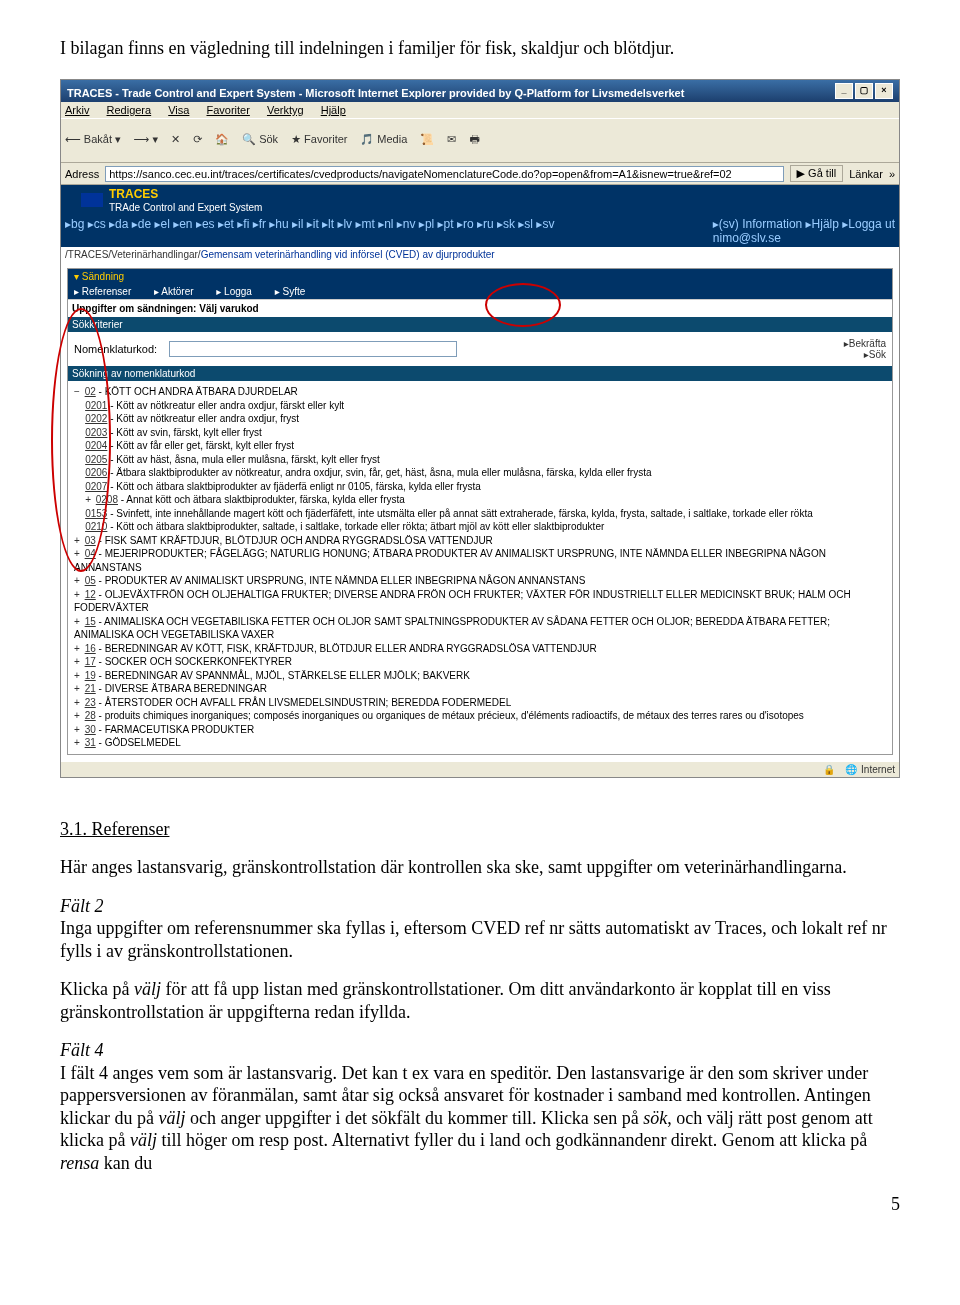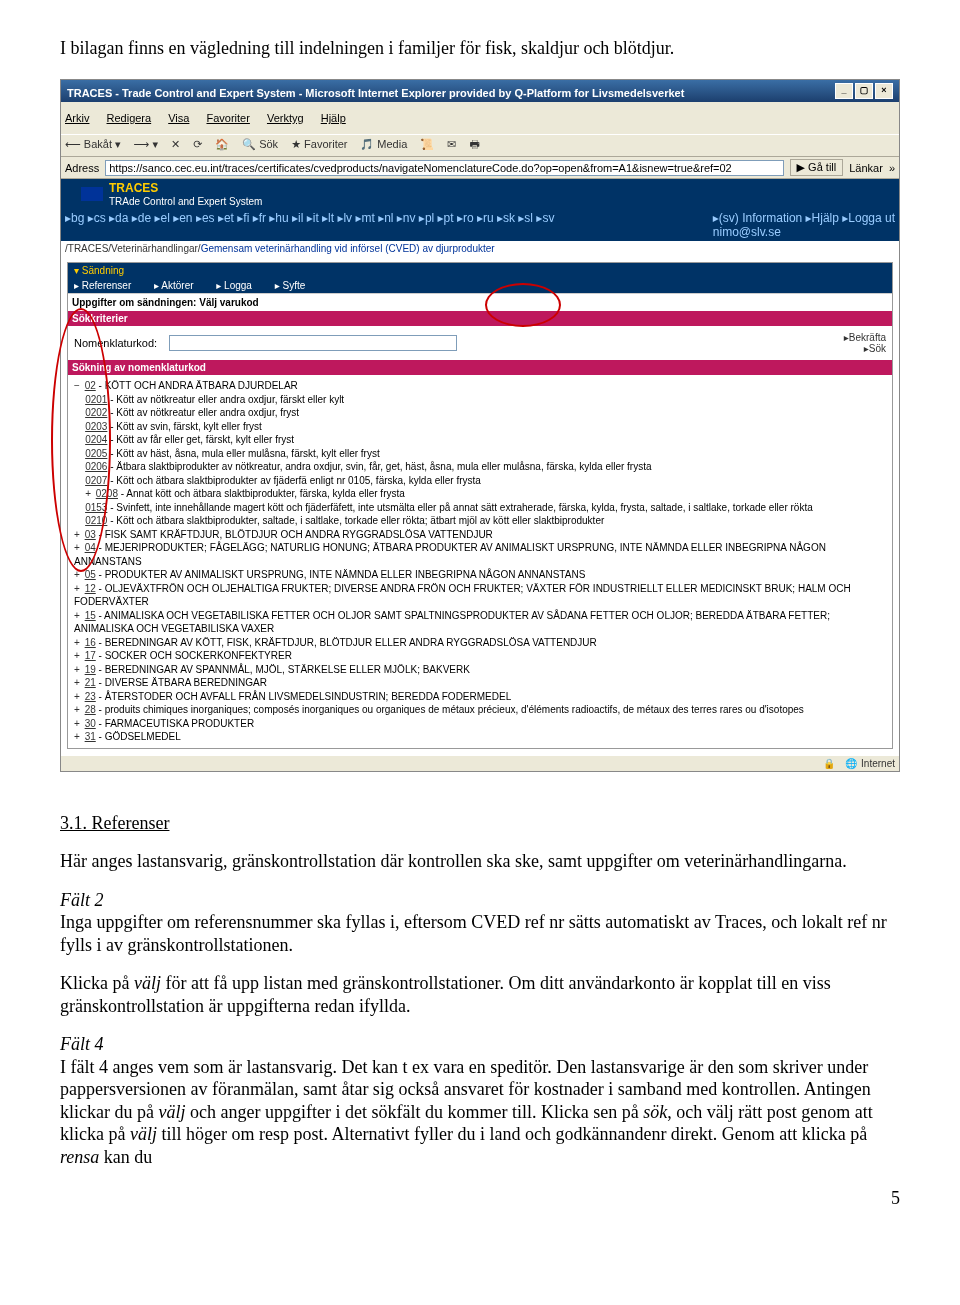--- a/index.html
+++ b/index.html
@@ -1,41 +1,41 @@
 <!DOCTYPE html>
 <html><head>
 <meta charset="utf-8">
 <style>
   body{margin:0;font-family:"Times New Roman",Times,serif;font-size:16px;color:#000;background:#fff;width:960px}
   .page{padding:20px 60px 0 60px}
   .intro{margin-bottom:20px;font-size:18px}
   .screenshot{border:1px solid #888;background:#ece9d8;font-family:Tahoma,Arial,sans-serif;font-size:11px;color:#000;margin:0 0 40px 0;position:relative}
   .titlebar{background:linear-gradient(#3a6ea5,#1c3f6e);color:#fff;padding:3px 6px;font-size:11px;font-weight:bold;display:flex;justify-content:space-between;align-items:flex-end}
   .win-btns span{display:inline-block;width:16px;height:14px;background:#ece9d8;border:1px solid #fff;margin-left:2px;text-align:center;color:#000;font-size:9px;line-height:12px}
-  .menubar{background:#ece9d8;padding:10px 4px;font-size:11px}
+  .menubar{background:#ece9d8;padding:2px 4px;font-size:11px}
   .menubar span{margin-right:14px;text-decoration:underline}
-  .toolbar{background:#ece9d8;border-top:1px solid #fff;border-bottom:1px solid #aca899;padding:1px 4px;font-size:11px}
+  .toolbar{background:#ece9d8;border-top:1px solid #fff;border-bottom:1px solid #aca899;padding:12px 4px;font-size:11px}
   .toolbar .tbtn{margin-right:10px;color:#333}
   .addr{background:#ece9d8;border-bottom:1px solid #aca899;padding:2px 4px;display:flex;align-items:center;gap:6px}
   .addr input{flex:1;font-size:11px;border:1px solid #7f9db9;padding:1px 3px;background:#fff}
   .addr .go{border:1px solid #aca899;background:#ece9d8;padding:1px 6px;font-size:11px}
   .traces-hdr{background:#036;color:#fff;padding:2px 20px;display:flex;align-items:center;gap:6px}
   .flag{width:22px;height:14px;background:#039;display:inline-block}
   .traces-title{font-weight:bold;color:#fc0;font-size:12px}
   .traces-sub{font-size:10px;color:#fff}
   .langbar{background:#036;color:#9cf;font-size:12px;padding:2px 4px;display:flex;justify-content:space-between}
   .breadcrumb{background:#fff;font-size:10px;padding:2px 4px;color:#333}
   .breadcrumb .bc-link{color:#039}
   .content{background:#fff;padding:6px}
   .tab-area{border:1px solid #999}
   .tab1{background:#036;color:#fc0;font-size:10px;padding:2px 6px}
   .tab2{background:#036;color:#fff;font-size:10px;padding:2px 6px}
   .tab2 span{margin-right:20px}
   .section-head{background:#fff;font-weight:bold;font-size:10px;padding:3px 4px;border-top:1px solid #ccc}
-  .blue-head{background:#be185d;color:#fff;font-size:10px;padding:2px 4px;font-weight:bold}
+  .blue-head{background:#0c4a6e;color:#fff;font-size:10px;padding:2px 4px;font-weight:normal}
   .search-row{padding:6px;display:flex;align-items:center;gap:12px}
   .search-row input{width:280px;border:1px solid #7f9db9;font-size:11px;padding:1px 3px}
   .search-row .actions{margin-left:auto;text-align:right}
   .search-row .actions a{display:block;color:#333;font-size:10px;text-decoration:none}
   .result-box{padding:4px 6px;font-size:10px;line-height:1.35;font-family:Verdana,Arial,sans-serif}
   .result-box .line{white-space:normal}
   .result-box .code{color:#333;text-decoration:underline}
   .result-box .plus{color:#333;margin-right:2px}
   .statusbar{background:#ece9d8;border-top:1px solid #fff;font-size:10px;padding:2px 4px;display:flex;justify-content:flex-end;gap:10px;color:#333}
   .circle{position:absolute;border:2px solid #c00;border-radius:50%;pointer-events:none}

